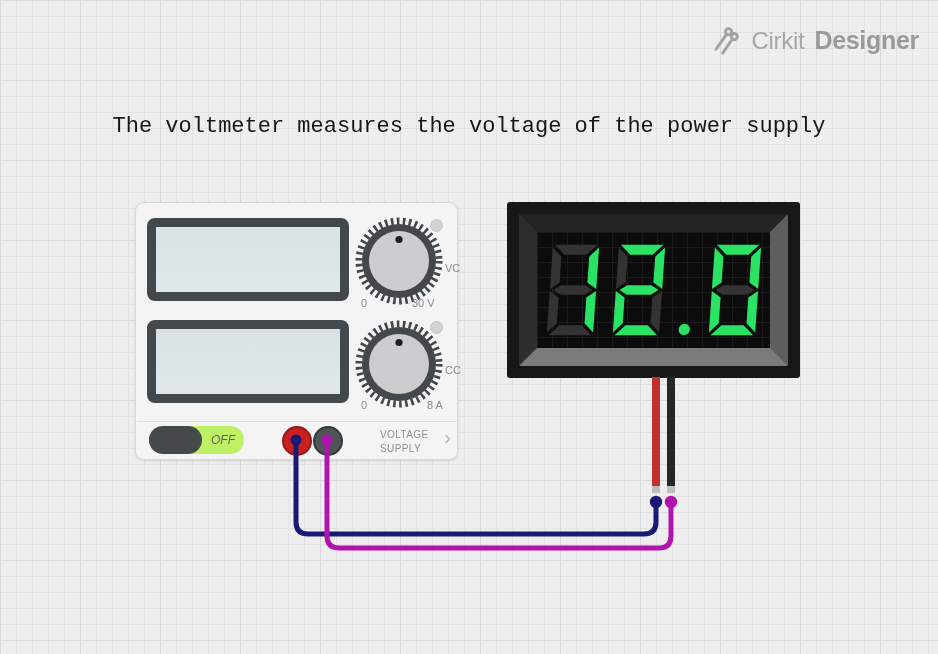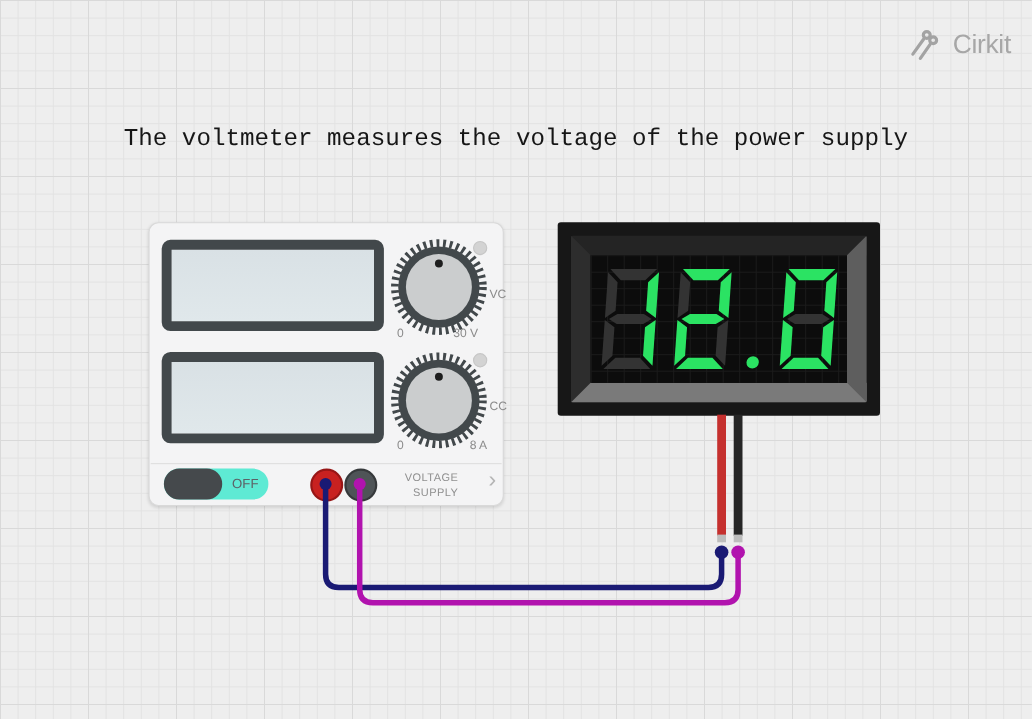--- a/index.html
+++ b/index.html
@@ -35,27 +35,27 @@
     border:9px solid #42484b;border-radius:8px;
     background:linear-gradient(#d9e1e5,#e0e8eb);
   }
   .screen1{top:15px;} .screen2{top:117px;}
   .knob{position:absolute;left:219px;width:88px;height:88px;}
   .knob1{top:14px;} .knob2{top:117px;}
   .minmax{position:absolute;font-size:11px;color:#8b8b8b;}
   .ind-dot{position:absolute;width:11px;height:11px;border-radius:50%;background:#d3d3d3;border:1px solid #c6c6c6;left:294px;}
   .ind-label{position:absolute;font-size:11px;color:#8b8b8b;left:309px;margin-top:44px;}
   .divider{position:absolute;left:1px;right:1px;top:218px;height:1px;background:#dedede;}
-  .toggle-track{position:absolute;left:13px;top:223px;width:95px;height:28px;border-radius:14px;background:#5eead4;}
+  .toggle-track{position:absolute;left:13px;top:223px;width:95px;height:28px;border-radius:14px;background:#bef264;font-style:italic;}
   .toggle-knob{position:absolute;left:0px;top:0px;width:53px;height:28px;border-radius:14px;background:#45494c;}
   .toggle-label{position:absolute;left:62px;top:7px;font-size:12px;color:#5d6166;}
   .terminal{position:absolute;top:223px;width:26px;height:26px;border-radius:50%;}
   .terminal.pos{left:146px;background:#c82120;border:2px solid #971616;}
   .terminal.neg{left:177px;background:#4f5457;border:2px solid #36393b;}
-  .ps-label{position:absolute;left:232px;top:225px;font-size:10px;line-height:13.5px;color:#8f8f8f;letter-spacing:.4px;text-align:right;}
+  .ps-label{position:absolute;left:244px;top:225px;font-size:10px;line-height:13.5px;color:#8f8f8f;letter-spacing:.4px;}
   .ps-chevron{position:absolute;left:308px;top:222px;font-size:21px;color:#b5b5b5;font-weight:400;}
   
   .vm{
     position:absolute;left:507px;top:202px;width:293px;height:176px;
     background:#171717;border-radius:3px;padding:12px;box-sizing:border-box;
   }
   .vm-bevel{
     width:100%;height:100%;box-sizing:border-box;
     border-style:solid;border-width:18px;
     border-top-color:#242424;border-left:18px solid #2d2d2d;
@@ -86,20 +86,21 @@
   <div class="logo" data-interactable="false">
     <svg width="33" height="33" viewBox="0 0 34 34" data-interactable="false">
       <g stroke="#a3a3a3" stroke-width="3" fill="none" stroke-linecap="round">
         <line x1="4" y1="26" x2="14" y2="12"></line>
         <line x1="11" y1="30" x2="20" y2="17"></line>
         <circle cx="17" cy="8" r="3.2"></circle>
         <circle cx="23" cy="13" r="3.2"></circle>
       </g>
     </svg>
     <span class="light" data-interactable="false">Cirkit</span>
+    <span class="bold" data-interactable="false">Designer</span>
   </div>
 
   <div class="note" data-interactable="false">The voltmeter measures the voltage of the power supply</div>
 
   <div class="ps" data-interactable="true">
     <div class="ps-screen screen1" data-interactable="false"></div>
     <div class="ps-screen screen2" data-interactable="false"></div>
 
     <svg class="knob knob1" viewBox="0 0 88 88" data-interactable="true">
       <circle cx="44" cy="44" r="40" fill="none" stroke="#42484b" stroke-width="7" stroke-dasharray="2.6,3.4"></circle>

